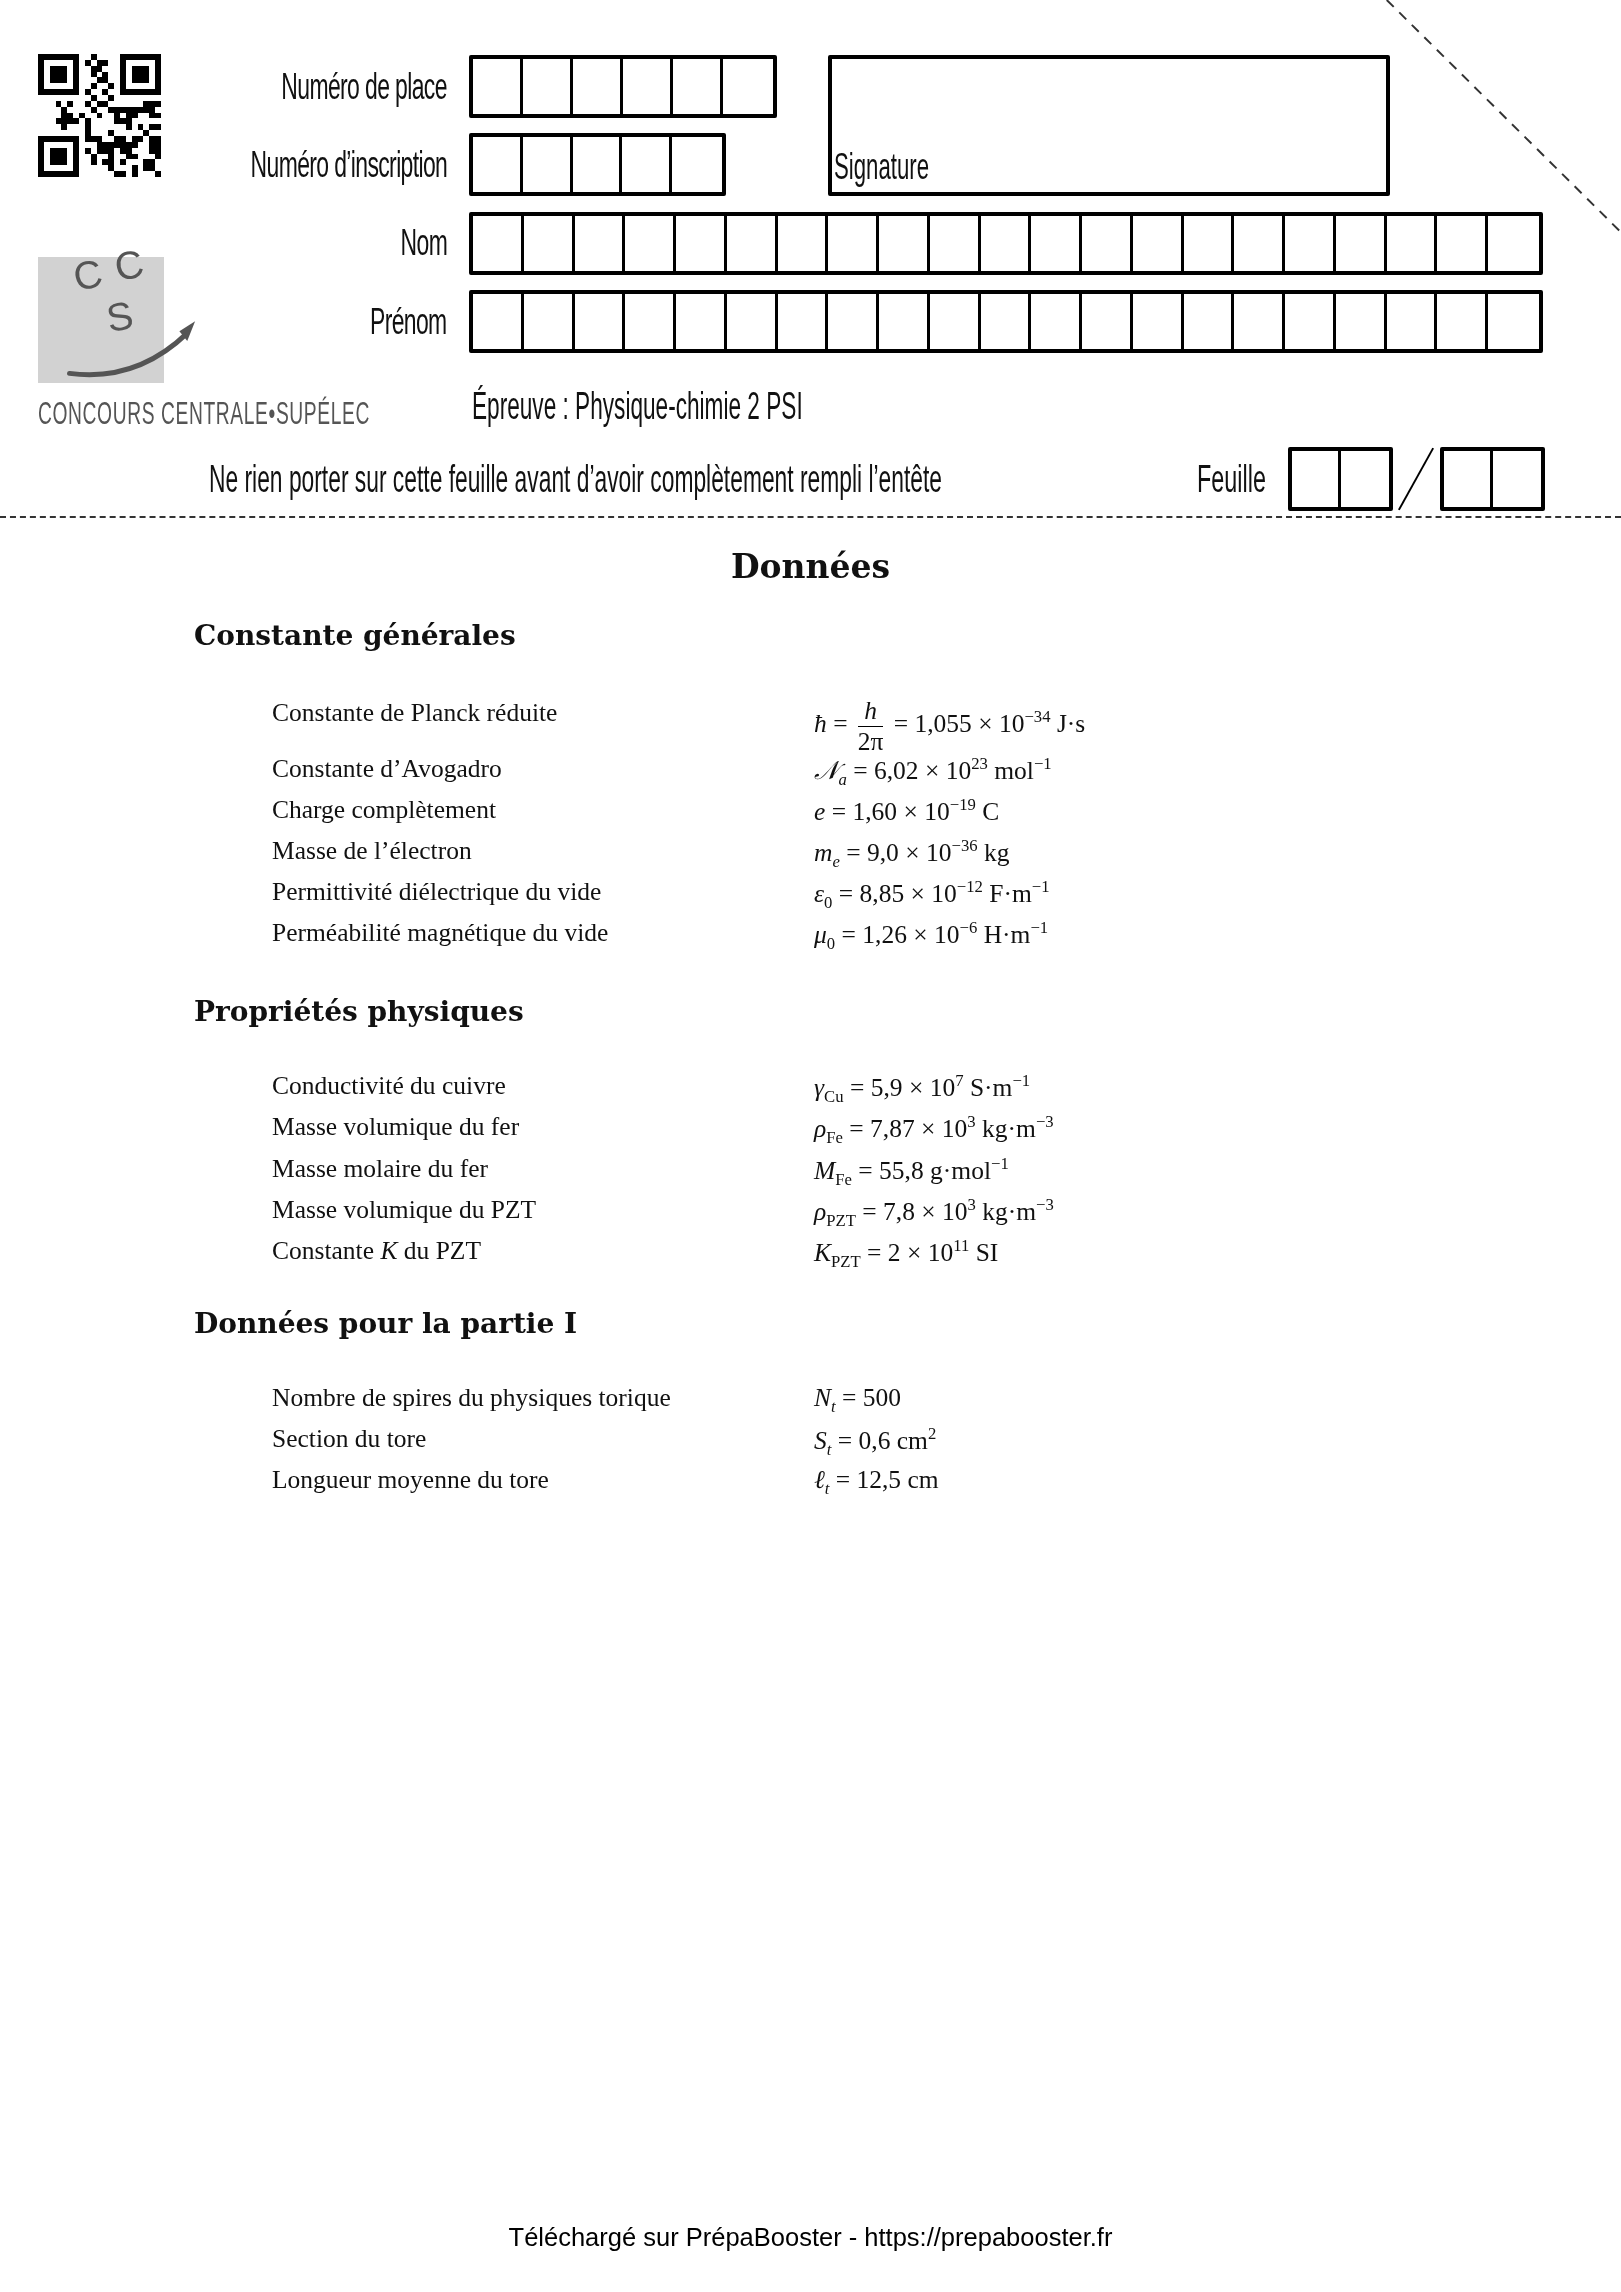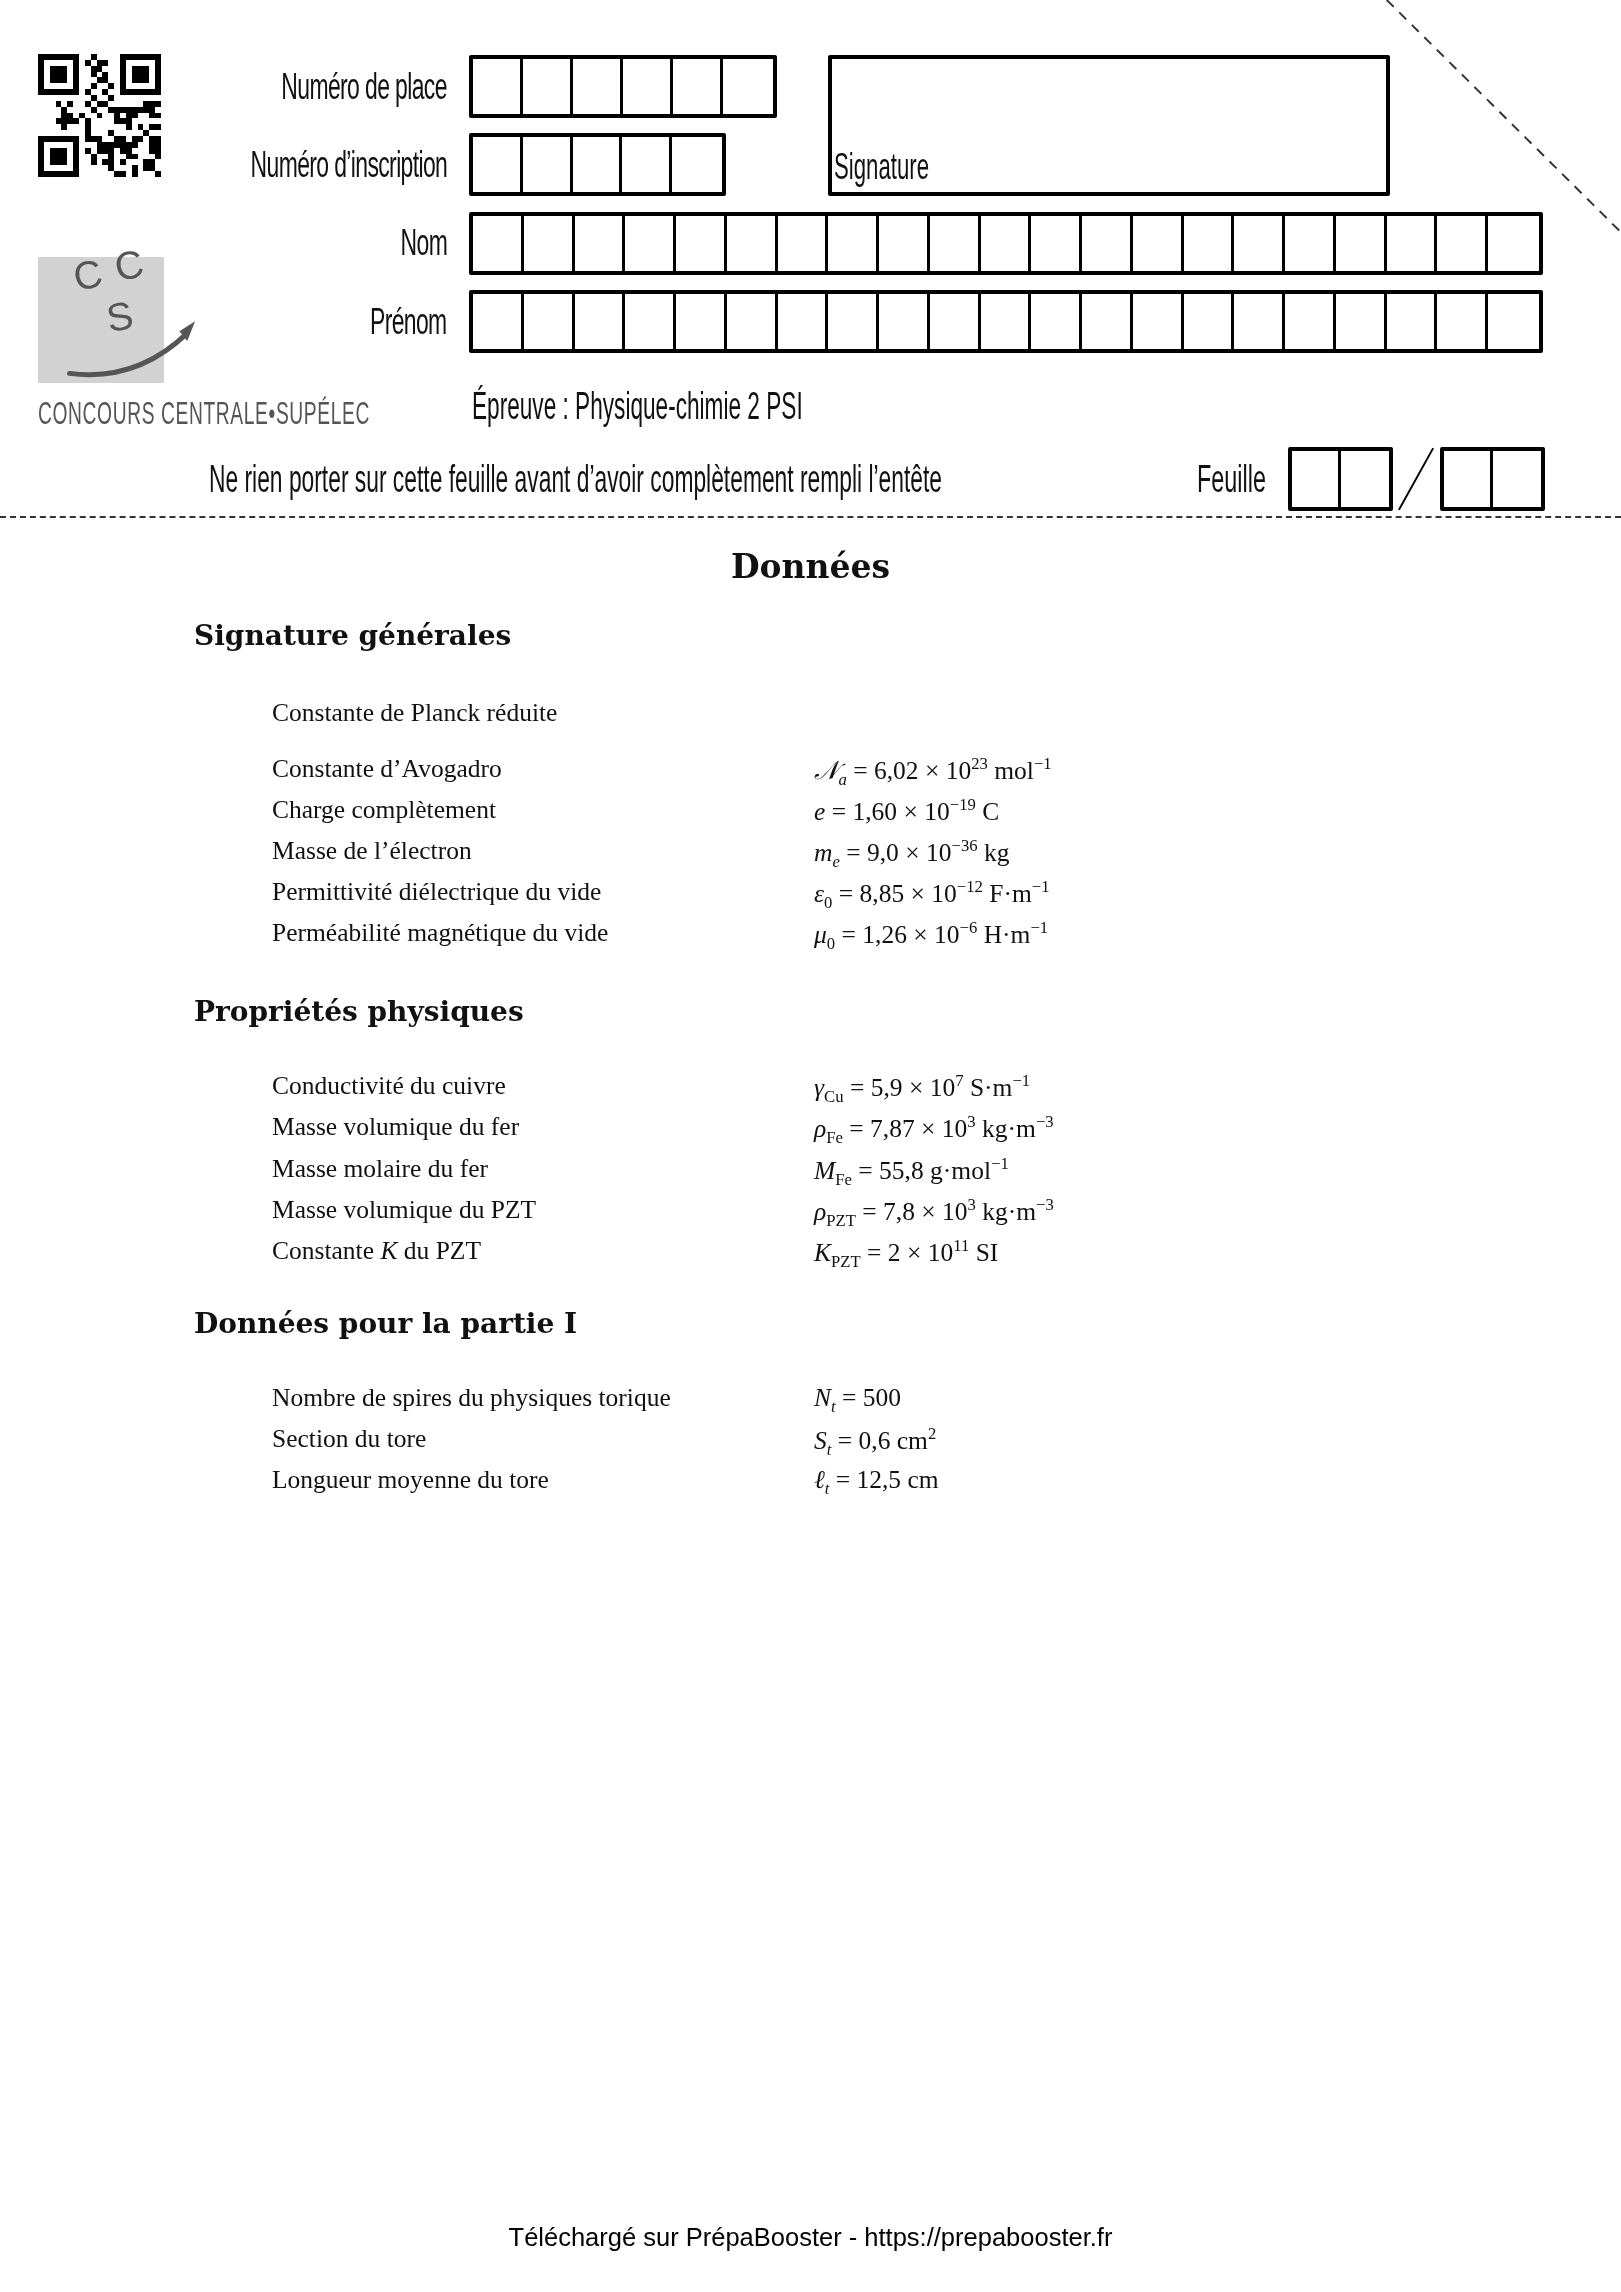--- a/index.html
+++ b/index.html
@@ -260,23 +260,24 @@
 </svg>
 <div class="boxrow" id="feuille-b" style="left:1440px;top:447px;width:105px;height:64px">
     <div class="cell" style="width: 50%;"></div>
     <div class="cell" style="width: 50%;"></div>
   </div>
 
 <div id="cut-line-h"></div>
 
 <div id="doc-title">Données</div>
 <div id="content">
-    <div class="section-h" style="top: 619px;">Signature générales</div>
+    <div class="section-h" style="top: 619px;">Constante générales</div>
     <div class="row" style="top: 698px;">
       <span class="k">Constante de Planck réduite</span>
+      <span class="v"><i>ħ</i> = <span class="frac"><span class="num">h</span><span class="den">2π</span></span> = 1,055 × 10<sup>−34</sup> J·s</span>
     </div>
     <div class="row" style="top: 754px;">
       <span class="k">Constante d’Avogadro</span>
       <span class="v"><i>𝒩</i><sub style="font-style: italic;">a</sub> = 6,02 × 10<sup>23</sup> mol<sup>−1</sup></span>
     </div>
     <div class="row" style="top: 795px;">
       <span class="k">Charge complètement</span>
       <span class="v"><i>e</i> = 1,60 × 10<sup>−19</sup> C</span>
     </div>
     <div class="row" style="top: 836px;">

